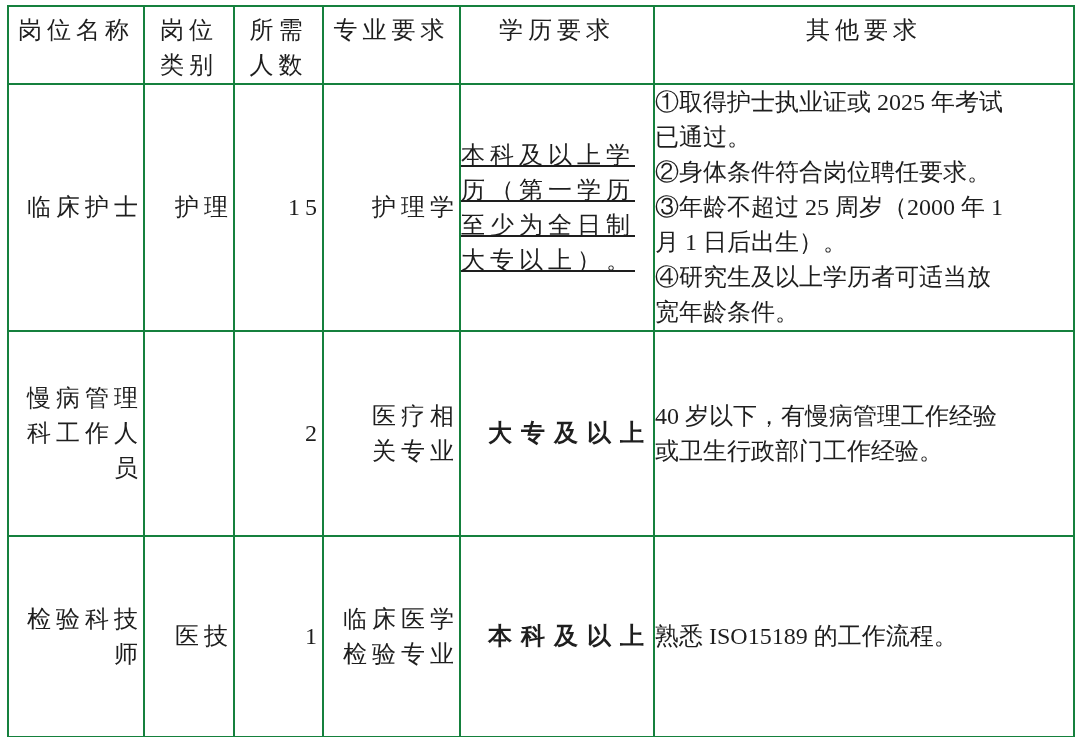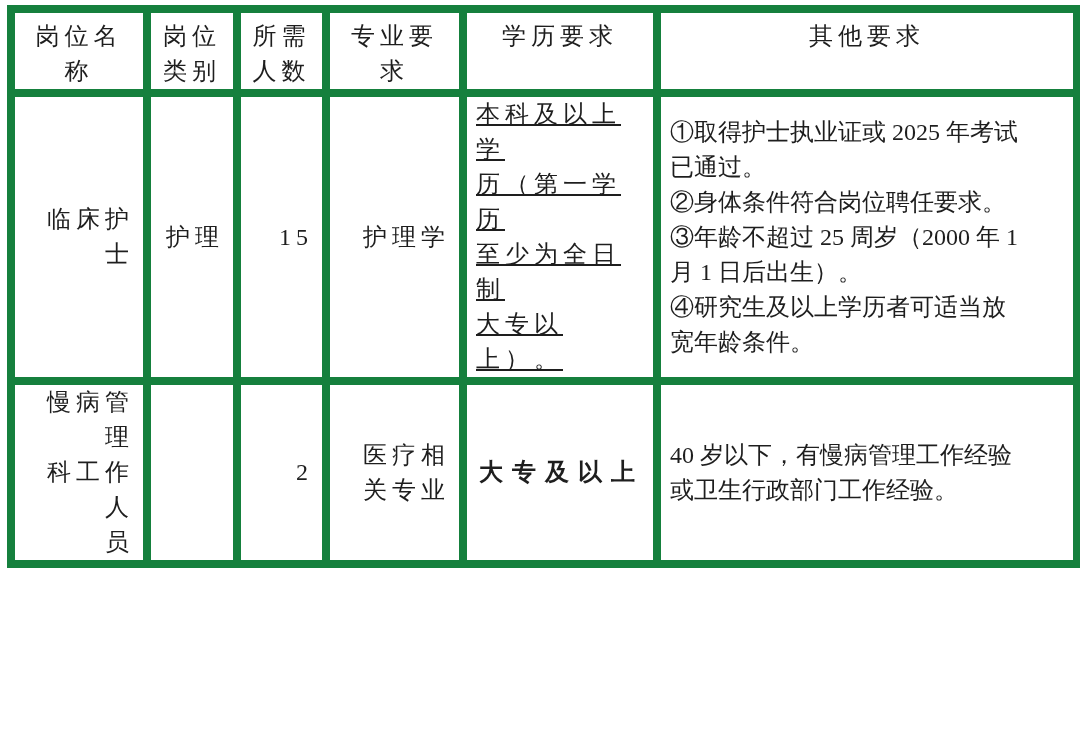--- a/index.html
+++ b/index.html
@@ -15,33 +15,33 @@
   }
   table.job-table {
     position: absolute;
     left: 7px;
     top: 5px;
     width: 1066px;
     border-collapse: collapse;
     table-layout: fixed;
   }
   th, td {
-    border: 8px solid #15803d;
+    border: 2px solid #15803d;
     color: #1e1e1e;
     font-size: 24px;
     line-height: 35px;
     font-weight: normal;
     white-space: pre-line;
-    padding: 0 9px;
+    padding: 0 0;
     overflow: hidden;
     box-sizing: border-box;
   }
   thead tr { height: 73px; }
   tbody tr.row-1 { height: 247px; }
-  tbody tr.row-2 { height: 148px; }
+  tbody tr.row-2 { height: 205px; }
   tbody tr.row-3 { height: 201px; }
   th {
     vertical-align: top;
     text-align: center;
     letter-spacing: 5px;
     padding-top: 6px;
   }
   td {
     vertical-align: middle;
     text-align: right;
@@ -109,14 +109,24 @@
 科工作人
 员</td>
       <td class="c-cat"></td>
       <td class="c-count">2</td>
       <td class="c-major">医疗相
 关专业</td>
       <td class="c-edu-short">大专及以上</td>
       <td class="c-other">40 岁以下，有慢病管理工作经验
 或卫生行政部门工作经验。</td>
     </tr>
+    <tr class="row-3">
+      <td class="c-name">检验科技
+师</td>
+      <td class="c-cat">医技</td>
+      <td class="c-count">1</td>
+      <td class="c-major">临床医学
+检验专业</td>
+      <td class="c-edu-short">本科及以上</td>
+      <td class="c-other">熟悉 ISO15189 的工作流程。</td>
+    </tr>
   </tbody>
 </table>
 
 </body></html>

